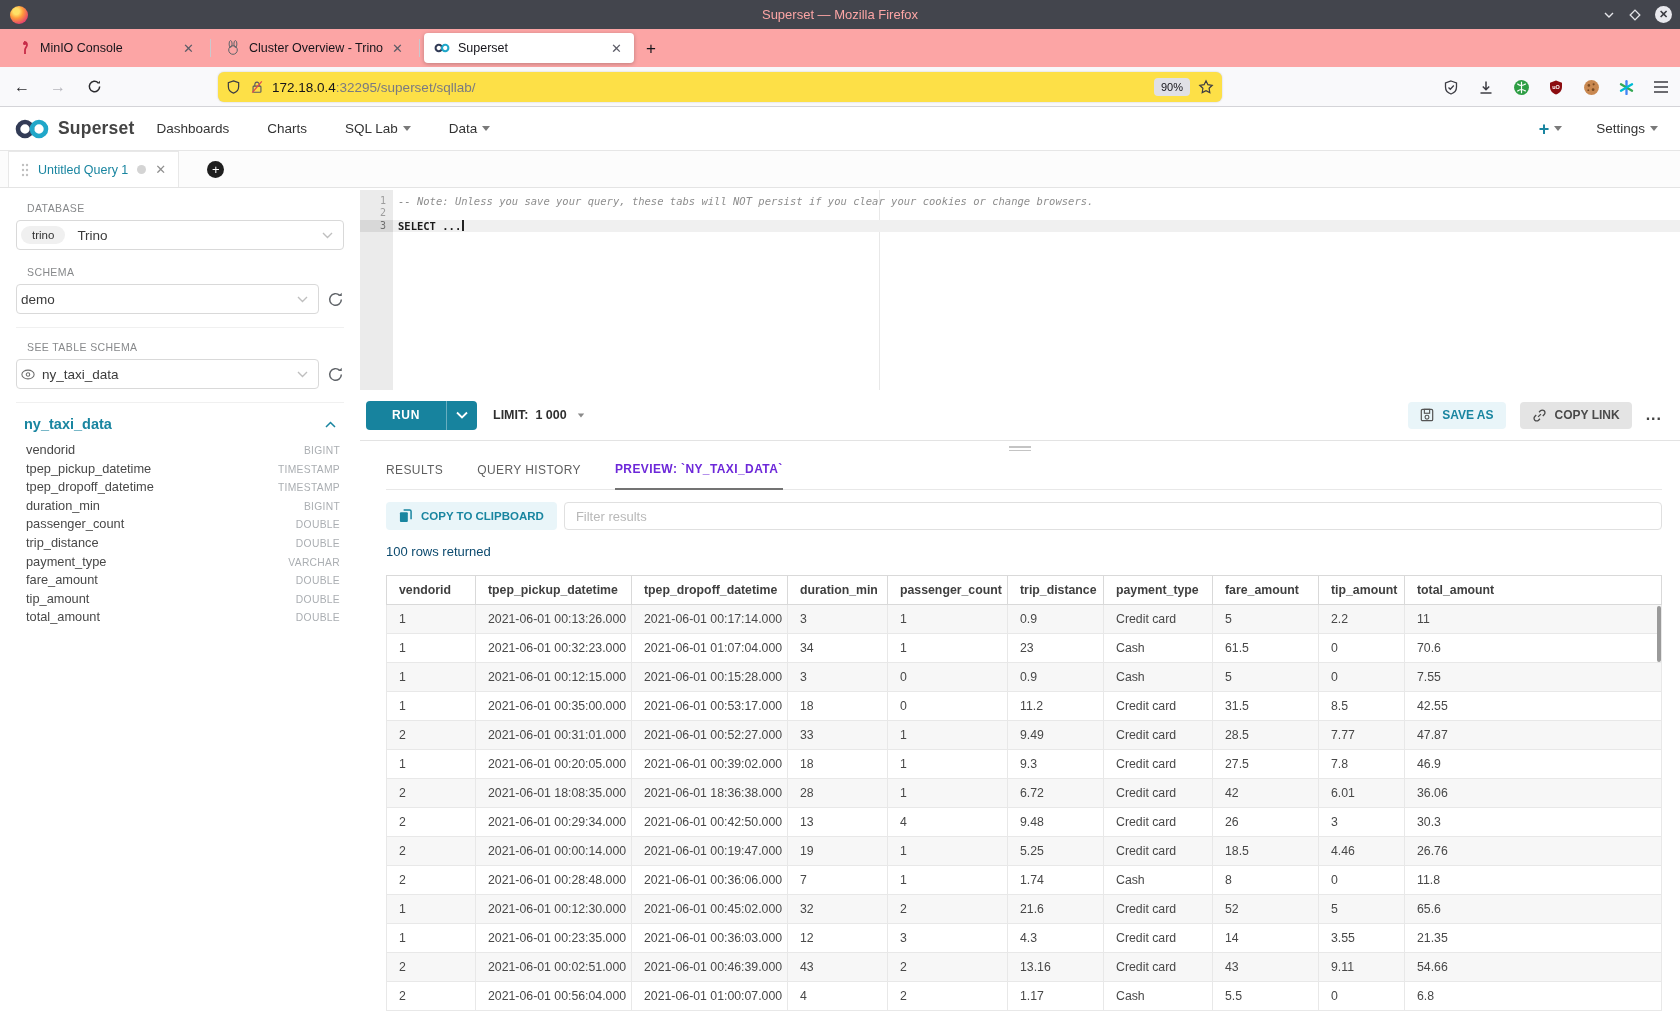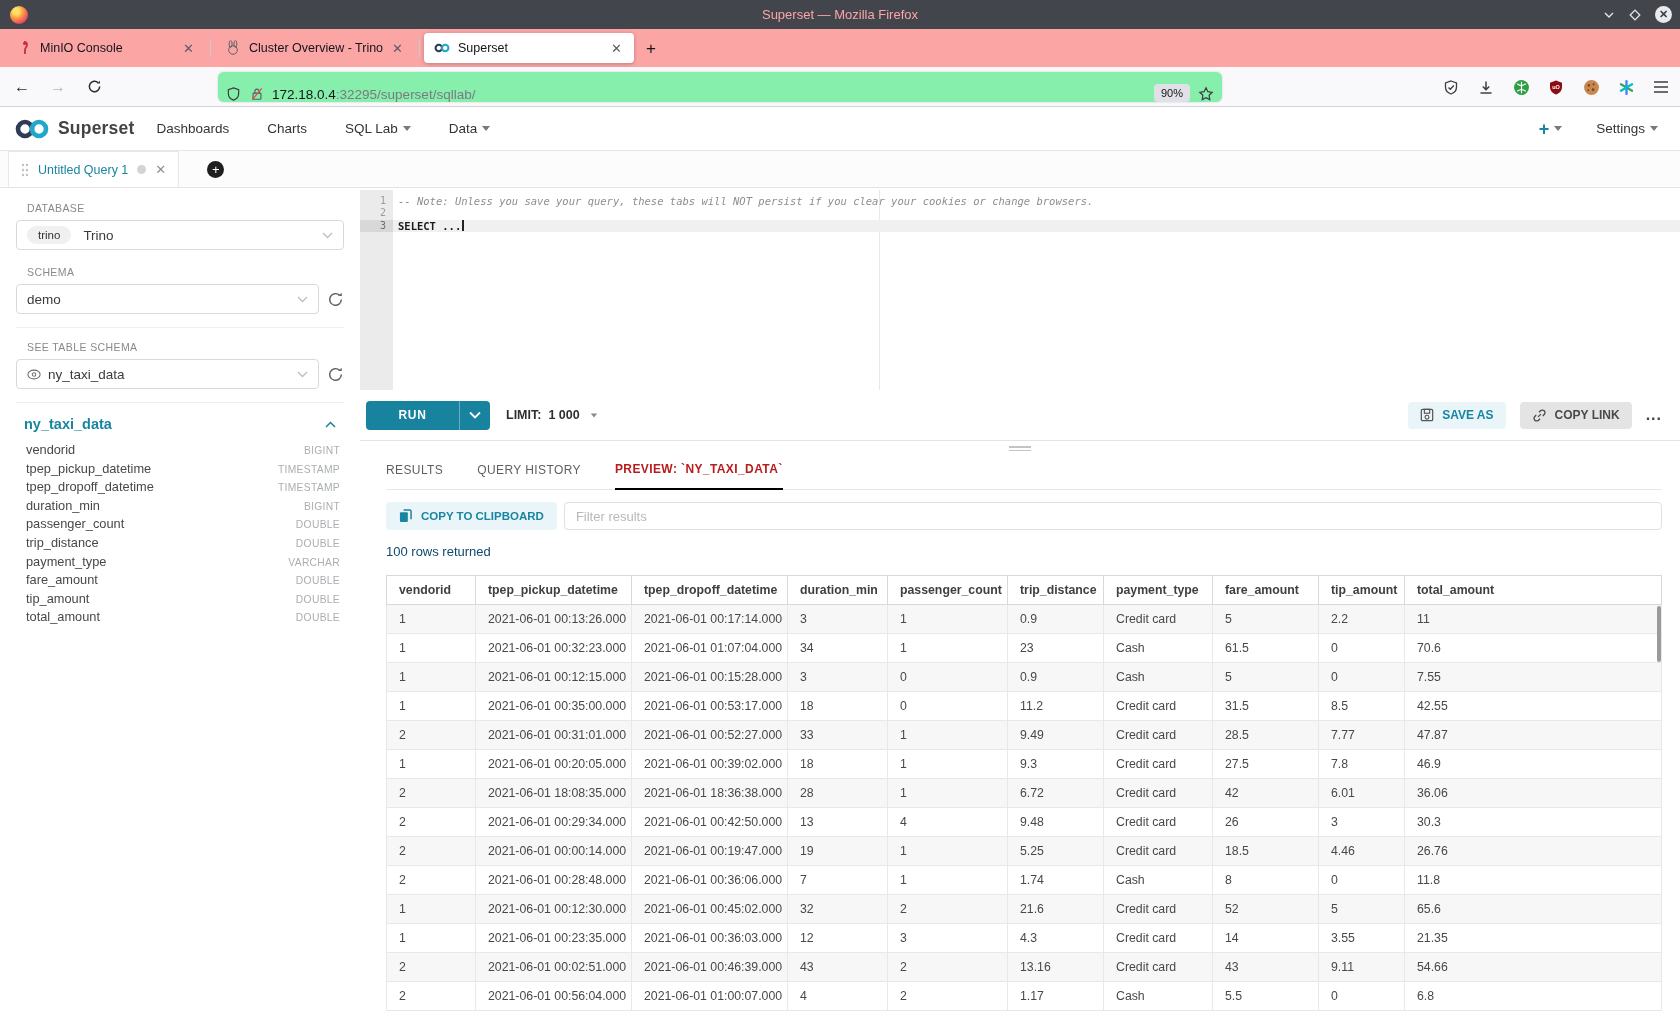--- a/index.html
+++ b/index.html
@@ -24,21 +24,21 @@
   .btab .btab-close { color:#5b5b66; font-size:13px; padding:0 2px; }
   .btab.active { background:#fff; box-shadow:0 1px 4px rgba(0,0,0,.25); width:210px; }
   .tab-sep { width:1px; height:18px; background:#c9c9cf; margin:0 4px; }
   .newtab-btn { margin-left:12px; font-size:17px; color:#15141a; line-height:1; }
   .icon16 { width:16px; height:16px; flex:0 0 16px; }
 
   
   .navtoolbar { position:absolute; left:0; top:67px; width:100%; height:40px; background:#f9f9fb; border-bottom:1px solid #d4d4d8; display:flex; align-items:center; }
   .nav-btn { width:28px; height:28px; display:flex; align-items:center; justify-content:center; font-size:16px; color:#2a2a2e; margin-left:8px; }
   .nav-btn.disabled { color:#b6b6bd; }
-  .urlbar { position:absolute; left:218px; top:5px; width:1004px; height:30px; background:#86efac; border-radius:6px; box-shadow:0 0 2px rgba(0,0,0,.2); display:flex; align-items:flex-end; padding:0 8px; }
+  .urlbar { position:absolute; left:218px; top:5px; width:1004px; height:30px; background:#fde047; border-radius:6px; box-shadow:0 0 2px rgba(0,0,0,.2); display:flex; align-items:center; padding:0 8px; }
   .url-text { font-size:13.5px; margin-left:8px; color:#15141a; flex:1; }
   .url-text .dim { color:#7a7a81; }
   .zoom-badge { background:#e0e0e6; color:#15141a; font-size:11px; border-radius:4px; padding:3px 7px; margin-right:8px; }
   .right-icons { position:absolute; right:10px; top:5px; height:30px; display:flex; align-items:center; gap:17px; }
   .ri { width:18px; height:18px; display:flex; align-items:center; justify-content:center; }
 
   
   .app-navbar { position:absolute; left:0; top:107px; width:100%; height:44px; background:#fff; border-bottom:1px solid #e6e6e6; display:flex; align-items:center; }
   .brand { display:flex; align-items:center; gap:6px; margin-left:12px; }
   .brand-text { font-size:17.5px; font-weight:bold; color:#444; letter-spacing:.2px; }
@@ -55,21 +55,21 @@
   .qtab { margin-left:8px; height:36px; background:#fff; border:1px solid #e8e8e8; border-bottom:none; display:flex; align-items:center; padding:0 12px; gap:9px; }
   .qtab-label { color:#1985a0; font-size:12.5px; }
   .qtab-dot { width:9px; height:9px; border-radius:50%; background:#d4d4d4; }
   .qtab-close { color:#8f8f8f; font-size:13px; }
   .qtab-add { margin-left:28px; width:17px; height:17px; border-radius:50%; background:#1f1f1f; color:#fff; display:flex; align-items:center; justify-content:center; font-size:13px; line-height:1; }
 
   
   .sidebar { position:absolute; left:0; top:188px; width:360px; bottom:0; background:#fff; padding:8px 16px 0 16px; }
   .sb-label { font-size:10.5px; color:#87898b; letter-spacing:.4px; margin:6px 0 6px 11px; }
   .sb-select-row { display:flex; align-items:center; gap:8px; }
-  .sb-select { flex:1; height:30px; border:1px solid #d9d9d9; border-radius:4px; background:#fff; display:flex; align-items:center; padding:0 10px; position:relative; }
+  .sb-select { flex:1; height:30px; border:1px solid #d9d9d9; border-radius:4px; background:#fff; display:flex; align-items:center; padding:0 4px; position:relative; }
   .sb-select .sel-chevron { position:absolute; right:10px; color:#bfbfbf; }
   .db-pill { background:#f0f0f0; border-radius:11px; font-size:11.5px; color:#333; padding:3px 11px; margin-right:12px; }
   .sel-text { font-size:13.5px; color:#3b3b3b; }
   .refresh-btn { width:17px; height:17px; color:#5f6368; }
   .sb-divider { height:1px; background:#f0f0f0; margin:13px 0; }
   .tbl-heading-row { display:flex; align-items:center; justify-content:space-between; margin:8px 8px 10px 8px; }
   .tbl-heading { color:#1985a0; font-size:14.5px; font-weight:bold; }
   .chev-up { color:#1985a0; }
   .col-list { margin:0 4px 0 10px; }
   .col-row { display:flex; justify-content:space-between; align-items:baseline; height:18.6px; }
@@ -86,38 +86,38 @@
   .gut { width:33px; flex:0 0 33px; text-align:right; padding-right:7px; color:#9d9d9d; font-size:10px; }
   .code { padding-left:5px; white-space:pre; }
   .ed-line.comment .code { color:#8e8e8e; font-style:italic; }
   .ed-line.active-line { background:#f0f0f0; }
   .ed-line.active-line .gut { background:#d8d8d8; color:#6f6f6f; }
   .ed-line.keyword .code { color:#1a1a1a; font-weight:bold; }
   .cursor { width:2px; height:11px; background:#222; display:inline-block; vertical-align:middle; margin-left:1px; }
 
   
   .ed-toolbar { position:absolute; left:0; top:202px; width:100%; height:51px; border-bottom:1px solid #e3e3e3; display:flex; align-items:center; padding:0 18px 0 6px; }
-  .run-btn { width:124px; height:29px; background:#17839e; border-radius:4px; color:#fff; display:flex; align-items:center; overflow:hidden; }
+  .run-btn { width:111px; height:29px; background:#17839e; border-radius:4px; color:#fff; display:flex; align-items:center; overflow:hidden; }
   .run-label { flex:1; text-align:center; font-size:12px; font-weight:bold; letter-spacing:.6px; }
   .run-divider { width:1px; height:29px; background:rgba(255,255,255,.35); }
   .run-caret { width:30px; display:flex; align-items:center; justify-content:center; }
   .limit { margin-left:16px; display:flex; align-items:center; gap:10px; font-size:12.5px; color:#2f2f2f; font-weight:bold; }
   .limit .lim-val { font-weight:bold; }
   .limit .caret { border-top-color:#8a8a8a; transform:scale(.8); }
   .ed-toolbar-right { margin-left:auto; display:flex; align-items:center; gap:14px; }
   .btn-saveas { height:27px; background:#e9f5f9; border-radius:4px; color:#1985a0; font-size:12px; font-weight:bold; display:flex; align-items:center; gap:8px; padding:0 12px; }
   .btn-copylink { height:27px; background:#e4e4e4; border-radius:4px; color:#4a4a4a; font-size:12px; font-weight:bold; display:flex; align-items:center; gap:8px; padding:0 12px; }
   .btn-more { color:#444; font-size:16px; font-weight:bold; letter-spacing:1px; }
 
   
   .drag-handle { position:absolute; left:50%; top:256px; transform:translateX(-50%); width:22px; }
   .drag-handle div { height:1.5px; background:#c4c4c4; margin:2px 0; }
   .results-tabs { position:absolute; left:26px; right:18px; top:264px; height:38px; border-bottom:1px solid #e8e8e8; display:flex; align-items:flex-end; gap:34px; }
   .rtab { font-size:12px; color:#5f5f5f; letter-spacing:.4px; padding-bottom:12px; }
-  .rtab.active { color:#b91c1c; border-bottom:2px solid #000000; margin-bottom:-1px; font-weight:bold; }
+  .rtab.active { color:#6d28d9; border-bottom:2px solid #737373; margin-bottom:-1px; font-weight:bold; }
   .actions-row { position:absolute; left:26px; right:18px; top:314px; height:28px; display:flex; align-items:stretch; gap:7px; }
   .btn-copyclip { background:#e9f5f9; border-radius:4px; color:#1985a0; font-size:11.5px; font-weight:bold; display:flex; align-items:center; gap:9px; padding:0 13px; }
   .filter-input { flex:1; border:1px solid #e0e0e0; border-radius:4px; font-size:13px; color:#333; padding:0 11px; outline:none; font-family:"Liberation Sans", sans-serif; }
   .filter-input::placeholder { color:#b8b8b8; }
   .rows-returned { position:absolute; left:26px; top:356px; font-size:13px; color:#0c4a6e;text-align:center; }
 
   
   .table-wrap { position:absolute; left:26px; right:18px; top:387px; bottom:0; overflow:hidden; }
   table.results { width:100%; border-collapse:collapse; table-layout:fixed; }
   table.results th { border:1px solid #d9d9d9; font-size:12.3px; color:#3f3f3f; text-align:left; padding:7px 12px; font-weight:bold; background:#fff; height:29px; white-space:nowrap; overflow:hidden; }

